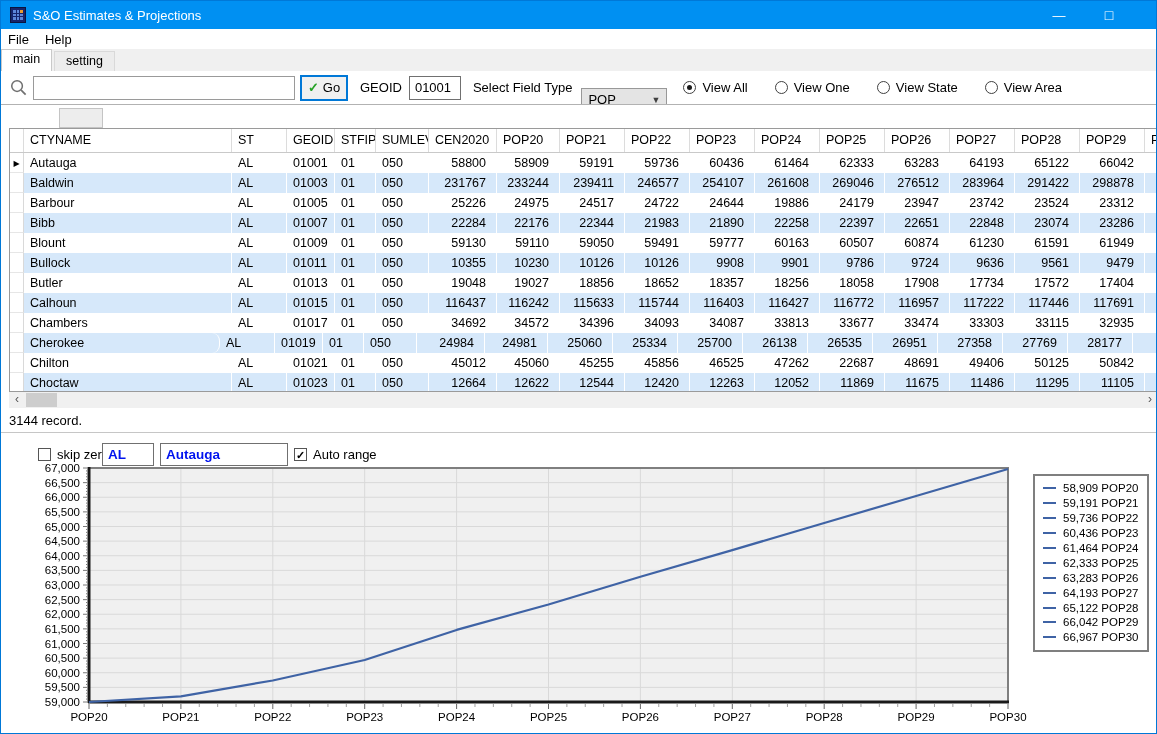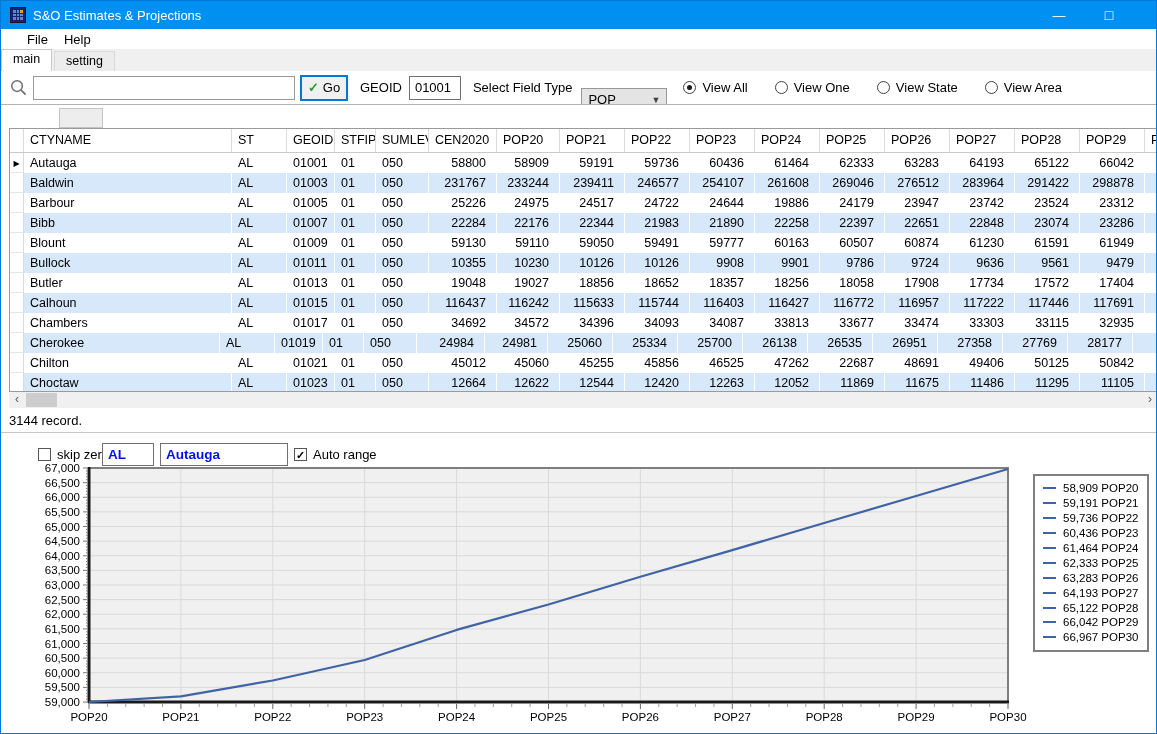--- a/index.html
+++ b/index.html
@@ -13,21 +13,21 @@
   .titlebar{height:28px;background:#0090f2;color:#fff;display:flex;align-items:center;position:relative;}
   .app-icon{width:16px;height:16px;margin:0 7px 0 9px;background:#16246b;border:1px solid #0a1440;
     display:grid;grid-template-columns:1fr 1fr 1fr;grid-template-rows:1fr 1fr 1fr;gap:1px;padding:2px;}
   .app-icon span{background:#5d86d8;}
   .app-icon span.orange{background:#e89a2f;}
   .title-text{font-size:13px;}
   .win-btn{position:absolute;top:0;width:46px;height:28px;display:flex;align-items:center;justify-content:center;color:#fff;font-size:13px;}
   .win-btn.min{right:74px;}
   .win-btn.max{right:24px;font-size:14px;}
   
-  .menubar{height:20px;background:#fff;display:flex;align-items:center;padding-left:26px;}
+  .menubar{height:20px;background:#fff;display:flex;align-items:center;padding-left:7px;}
   .menu-item{margin-right:16px;}
   
   .tabstrip{height:22px;background:#f0f0f0;display:flex;align-items:flex-end;}
   .tab{height:20px;padding:2px 11px 0 11px;font-size:12.5px;background:#ececec;border:1px solid #d9d9d9;border-bottom:none;margin-right:2px;}
   .tab.active{height:22px;background:#fff;border-color:#c9c9c9;}
   
   .toolbar{height:33px;background:#fff;display:flex;align-items:center;padding-left:8px;}
   .search-icon-svg{width:19px;height:19px;flex:none;}
   .search-input{width:262px;height:24px;border:1px solid #9a9a9a;margin-left:5px;padding:0 5px;font:13px "Liberation Sans",sans-serif;outline:none;}
   .go-btn{margin-left:5px;width:48px;height:26px;border:2px solid #0078d7;background:#f0f0f0;display:flex;align-items:center;justify-content:center;gap:4px;font-size:13px;cursor:default;}
@@ -346,21 +346,21 @@
           <div class="gc num" style="width: 65px;">33813</div>
           <div class="gc num" style="width: 65px;">33677</div>
           <div class="gc num" style="width: 65px;">33474</div>
           <div class="gc num" style="width: 65px;">33303</div>
           <div class="gc num" style="width: 65px;">33115</div>
           <div class="gc num" style="width: 65px;">32935</div>
           <div class="gc num" style="width: 65px;"></div>
         </div>
         <div class="grid-row alt">
           <div class="gc selcell" style="width: 14px;"></div>
-          <div class="gc txt" style="width: 196px;">Cherokee</div>
+          <div class="gc txt" style="width: 196px; border-radius: 8px;">Cherokee</div>
           <div class="gc txt" style="width: 55px;">AL</div>
           <div class="gc txt" style="width: 48px;">01019</div>
           <div class="gc txt" style="width: 41px;">01</div>
           <div class="gc txt" style="width: 53px;">050</div>
           <div class="gc num" style="width: 68px;">24984</div>
           <div class="gc num" style="width: 63px;">24981</div>
           <div class="gc num" style="width: 65px;">25060</div>
           <div class="gc num" style="width: 65px;">25334</div>
           <div class="gc num" style="width: 65px;">25700</div>
           <div class="gc num" style="width: 65px;">26138</div>

